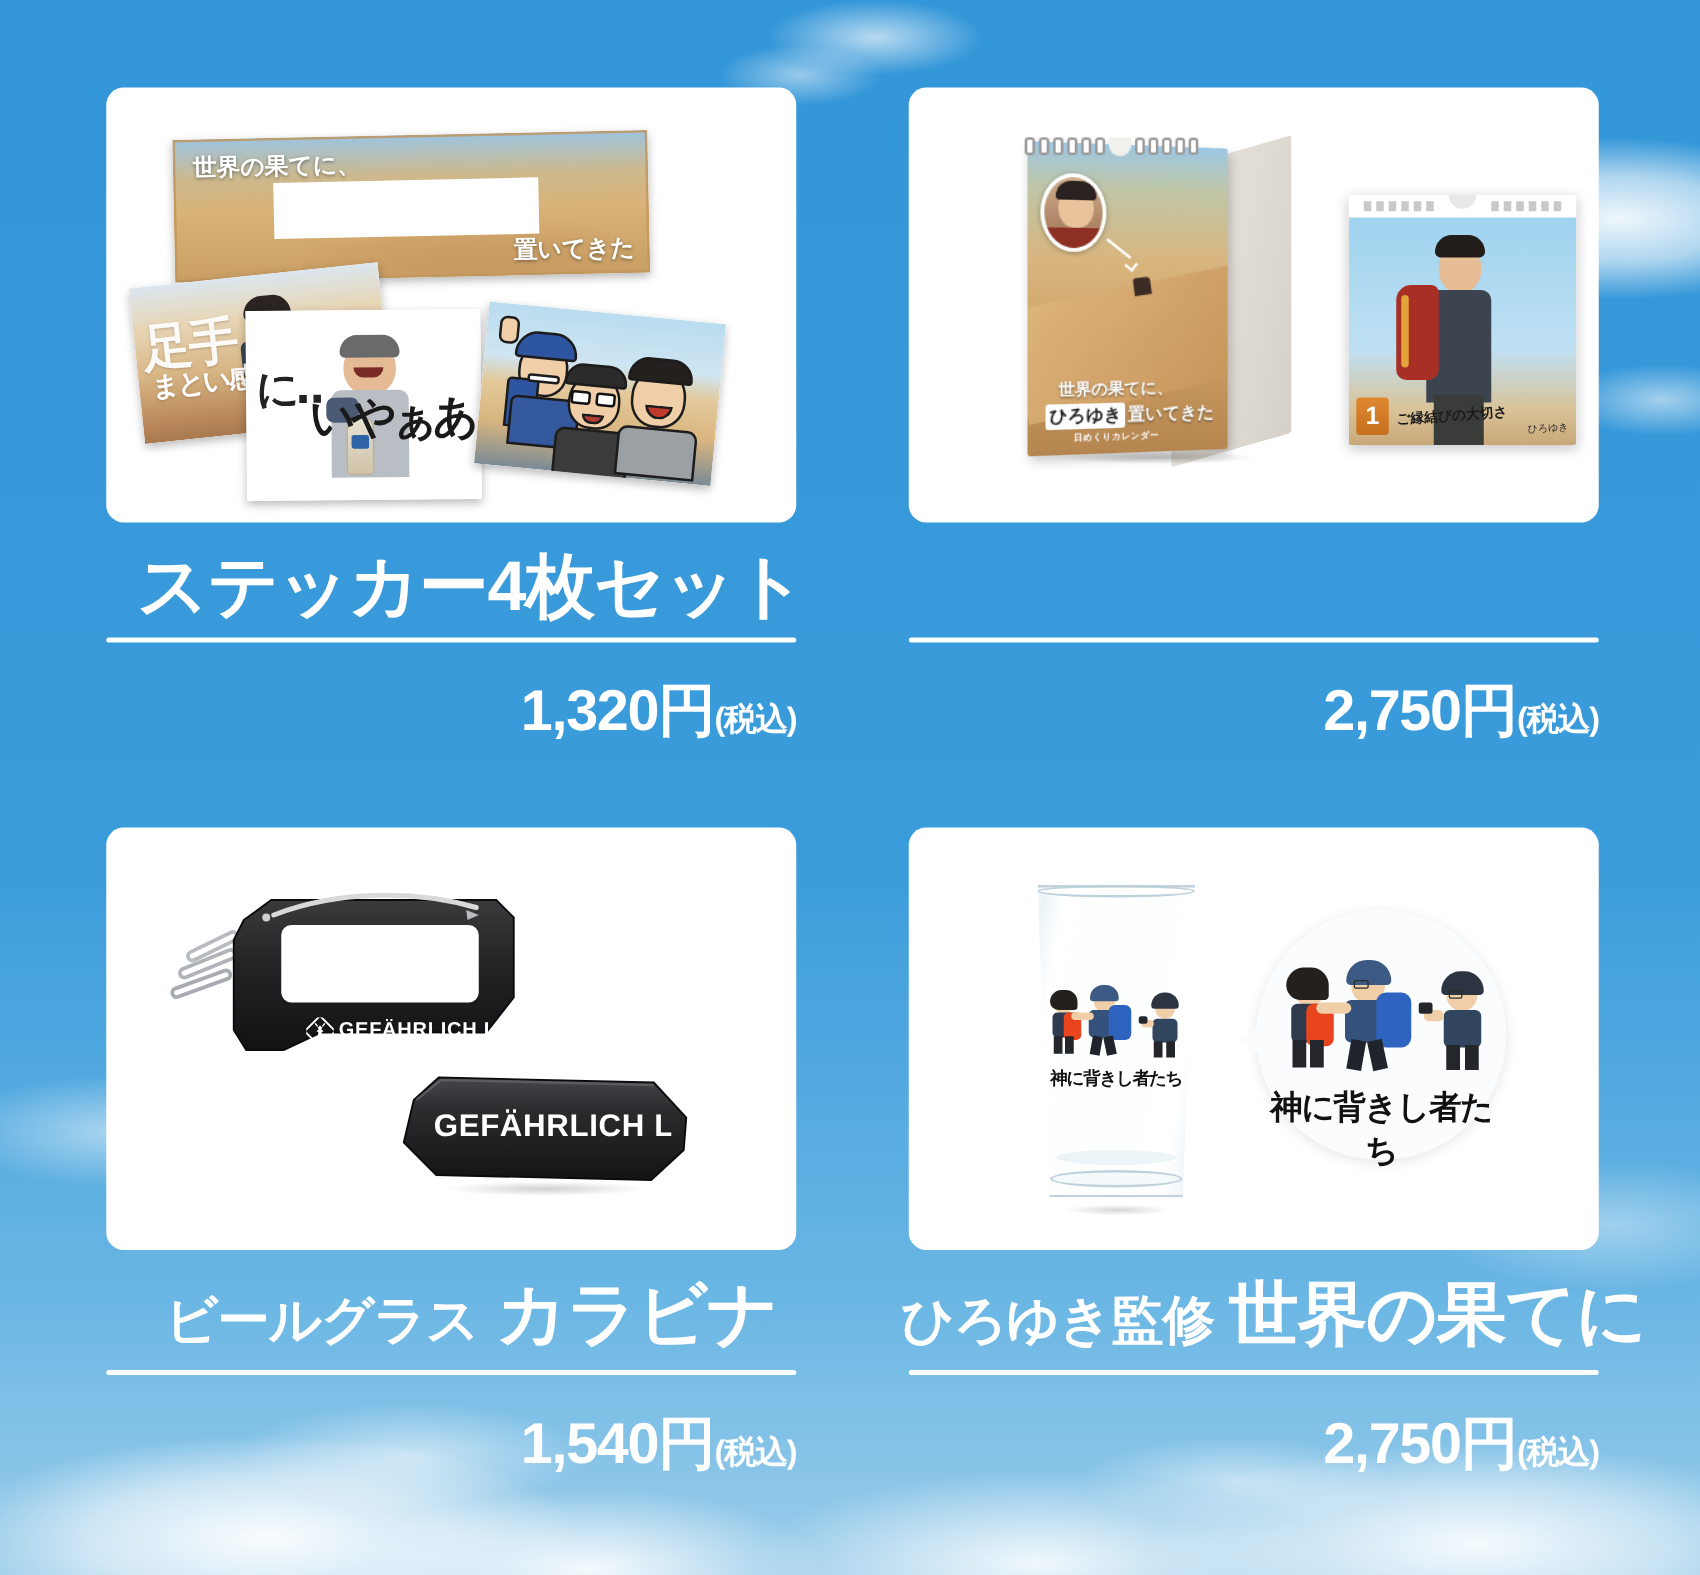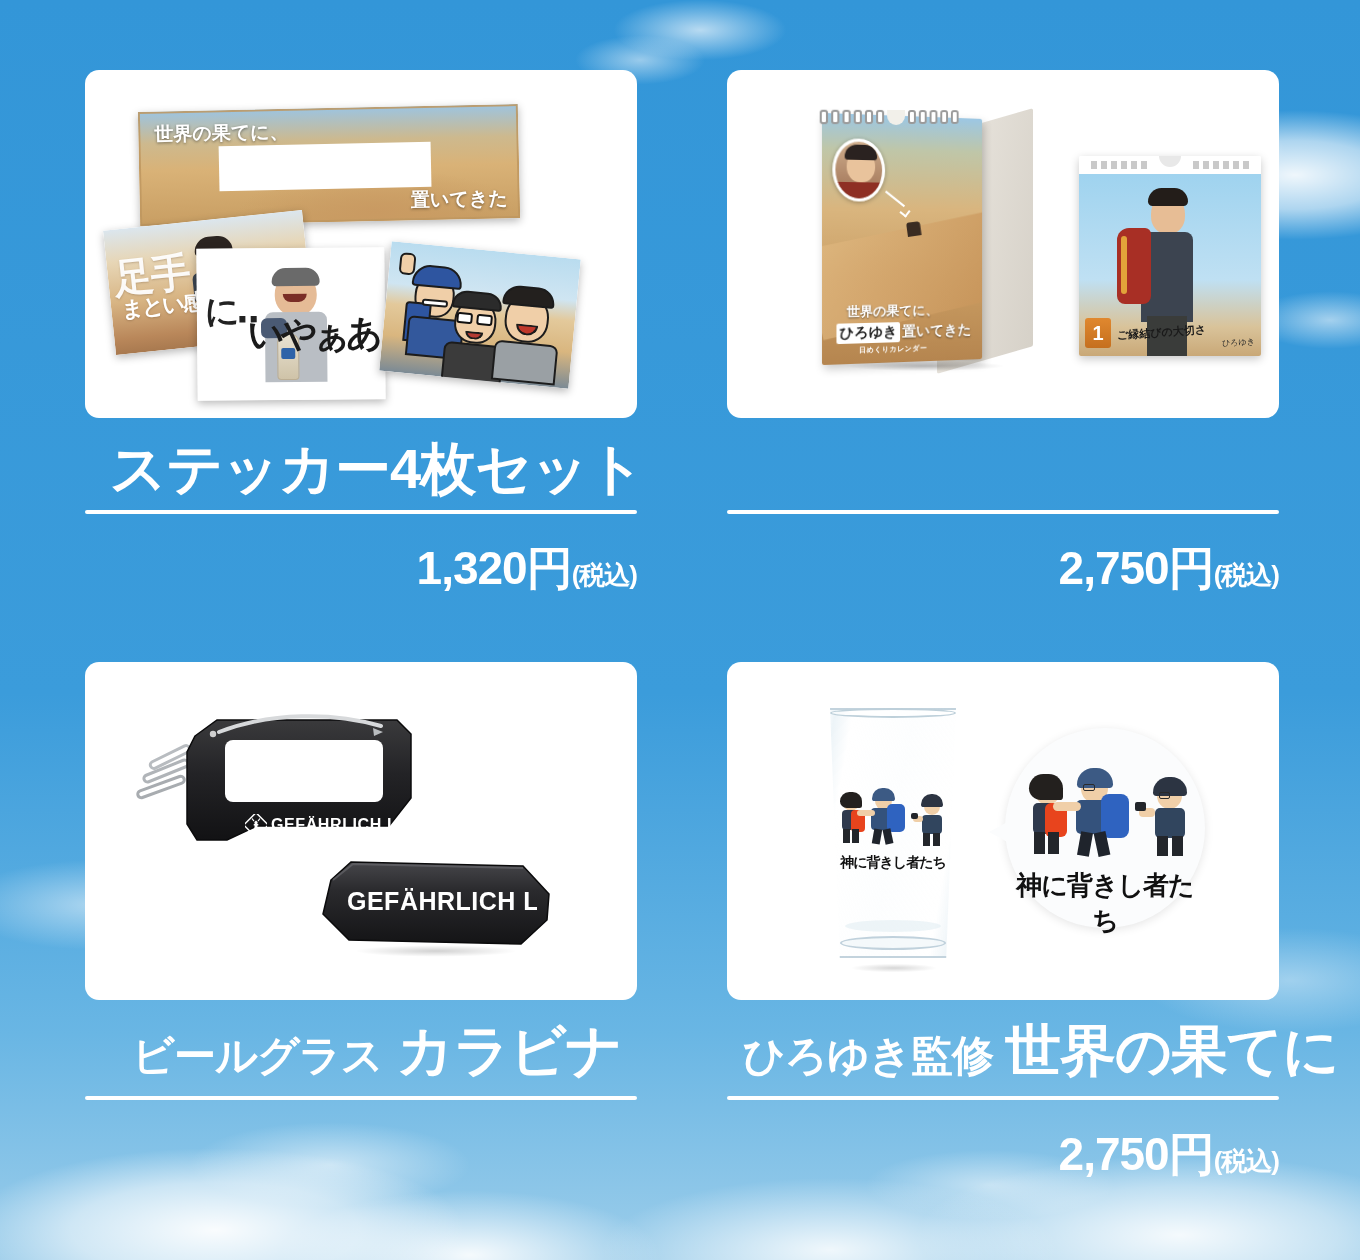--- a/index.html
+++ b/index.html
@@ -299,20 +299,23 @@
         </div>
         <div style="position:absolute;left:236px;top:282px;width:230px;height:14px;background:radial-gradient(ellipse 112px 8px at 50% 50%, rgba(0,0,0,.18), rgba(0,0,0,0) 72%);"></div>
       </div>
     </div>
 
     <div class="title" style="top:352px;width:552px;display:flex;align-items:baseline;justify-content:center;gap:14px;">
       <span class="t-pre">ビールグラス</span>
       <span class="t-main">カラビナ</span>
     </div>
     <div class="rule" style="left:0;top:434px;width:552px;"></div>
+    <div class="price" style="left:0;top:462px;width:552px;">
+      <span>1,540円</span><span class="tax">(税込)</span>
+    </div>
   </div>
 
   <div class="card" style="left:727px;top:662px;width:552px;height:530px;">
     <div class="photo" style="width:552px;height:338px;">
       <div class="art">
 
         <div style="position:absolute;left:96px;top:46px;width:140px;height:250px;">
           <div style="position:absolute;inset:0;border-radius:6px 6px 16px 16px;
                background:linear-gradient(100deg, rgba(255,255,255,.0) 0%, rgba(222,235,242,.55) 6%, rgba(255,255,255,.12) 16%, rgba(246,250,252,.28) 50%, rgba(255,255,255,.10) 82%, rgba(218,232,240,.6) 95%, rgba(255,255,255,0) 100%);
                border:2px solid rgba(192,209,219,.95);
@@ -388,21 +391,21 @@
               <div style="position:absolute;left:-12px;top:22px;width:11px;height:9px;background:#23262b;border-radius:2px;"></div>
               <div style="position:absolute;left:10px;top:56px;width:11px;height:20px;background:#23262b;"></div>
               <div style="position:absolute;left:25px;top:56px;width:11px;height:20px;background:#23262b;"></div>
             </div>
           </div>
           <div style="position:absolute;left:0;top:140px;width:200px;text-align:center;font-size:26px;font-weight:bold;color:#111;letter-spacing:-1px;">神に背きし者たち</div>
         </div>
       </div>
     </div>
 
-    <div class="title" style="top:352px;width:552px;display:flex;align-items:baseline;gap:12px;">
+    <div class="title" style="top:352px;width:552px;display:flex;align-items:baseline;justify-content:center;gap:12px;">
       <span class="t-pre">ひろゆき監修</span>
       <span class="t-main">世界の果てに</span>
     </div>
     <div class="rule" style="left:0;top:434px;width:552px;"></div>
     <div class="price" style="left:0;top:462px;width:552px;">
       <span>2,750円</span><span class="tax">(税込)</span>
     </div>
   </div>
 
 </div>

